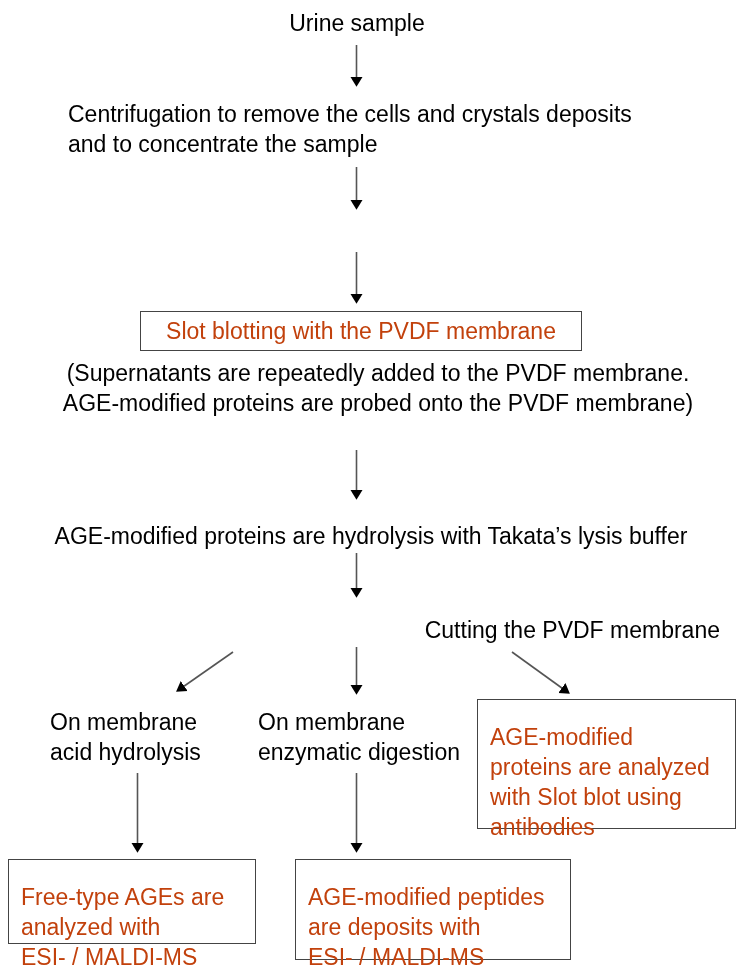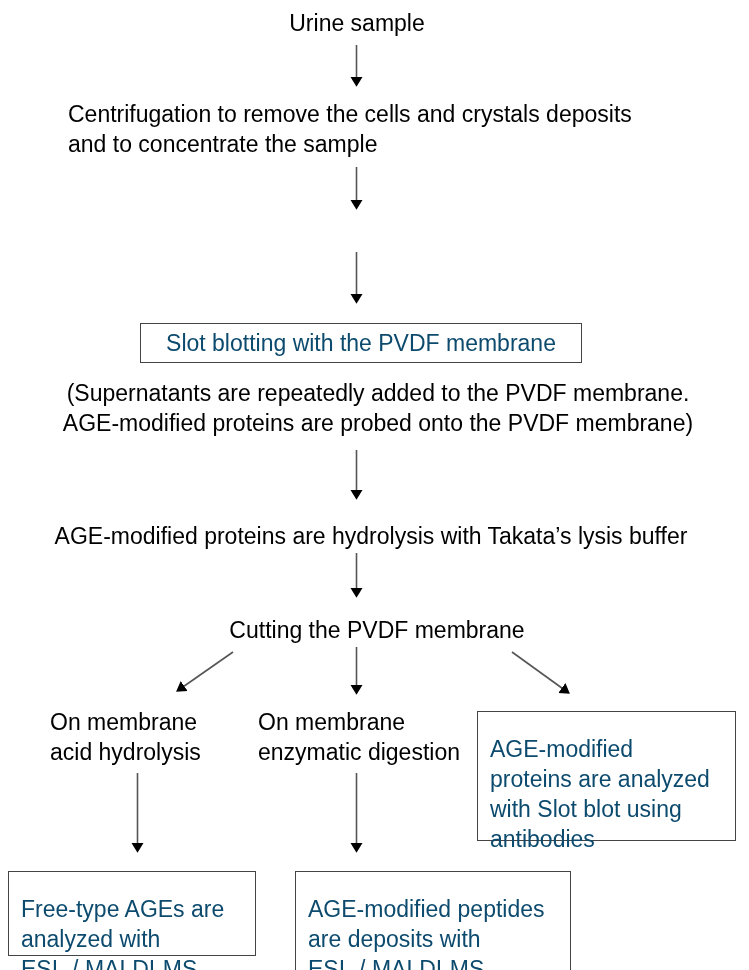--- a/index.html
+++ b/index.html
@@ -29,23 +29,22 @@
   .left-text {
     text-align: left;
   }
   .boxed {
     position: absolute;
     box-sizing: border-box;
     border: 1.3px solid #444444;
     background: #ffffff;
     font-size: 23px;
     line-height: 30px;
-    color: #0c4a6e;
+    color: #c2410c;
     white-space: pre-line;
-    margin-top: 12px;
   }
   .boxed.pad {
     padding: 22px 12px;
   }
   .box-center {
     display: flex;
     align-items: center;
     justify-content: center;
   }
   svg.arrows {
@@ -91,26 +90,26 @@
   </svg>
 
   <div class="node-text left-text" style="left:68px; top:99px; width:620px;">Centrifugation to remove the cells and crystals deposits
 and to concentrate the sample</div>
 
   <div class="node-text center-text" style="left:0px; top:8px; width:714px;">Urine sample</div>
 
 
   <div class="boxed box-center" style="left:140px; top:311px; width:442px; height:40px;">Slot blotting with the PVDF membrane</div>
 
-  <div class="node-text center-text" style="left:20px; top:378px; width:716px;">(Supernatants are repeatedly added to the PVDF membrane.
+  <div class="node-text center-text" style="left:20px; top:358px; width:716px;">(Supernatants are repeatedly added to the PVDF membrane.
 AGE-modified proteins are probed onto the PVDF membrane)</div>
 
   <div class="node-text center-text" style="left:0px; top:521px; width:742px;">AGE-modified proteins are hydrolysis with Takata’s lysis buffer</div>
 
-  <div class="node-text center-text" style="left:17px; top:615px; width:720px;">Cutting the PVDF membrane</div>
+  <div class="node-text center-text" style="left:0px; top:615px; width:720px;text-align:right;">Cutting the PVDF membrane</div>
 
   <div class="node-text left-text" style="left:50px; top:707px; width:200px;">On membrane
 acid hydrolysis</div>
 
   <div class="node-text left-text" style="left:258px; top:707px; width:230px;">On membrane
 enzymatic digestion</div>
 
   <div class="boxed pad" style="left:477px; top:699px; width:259px; height:130px;">AGE-modified
 proteins are analyzed
 with Slot blot using

